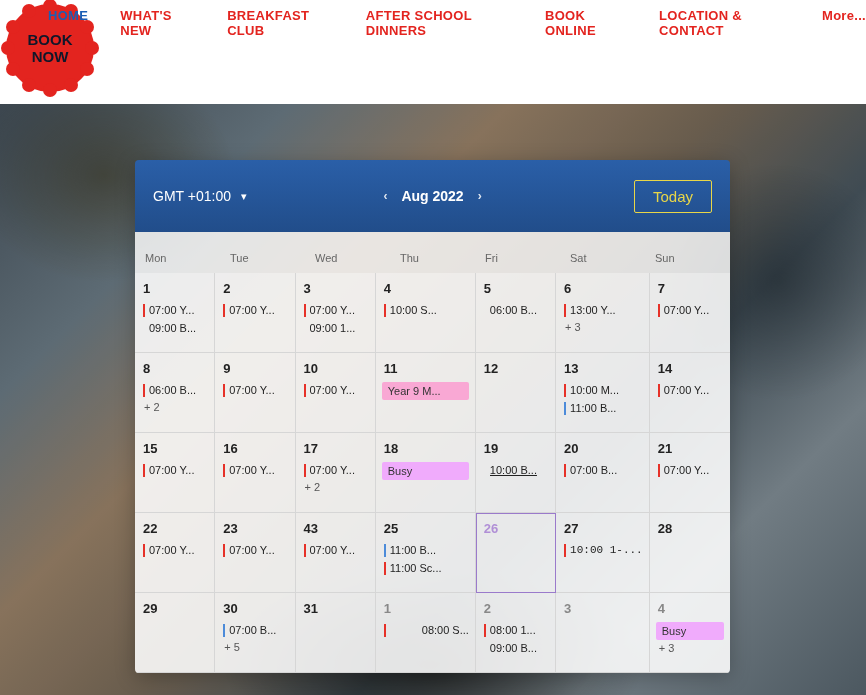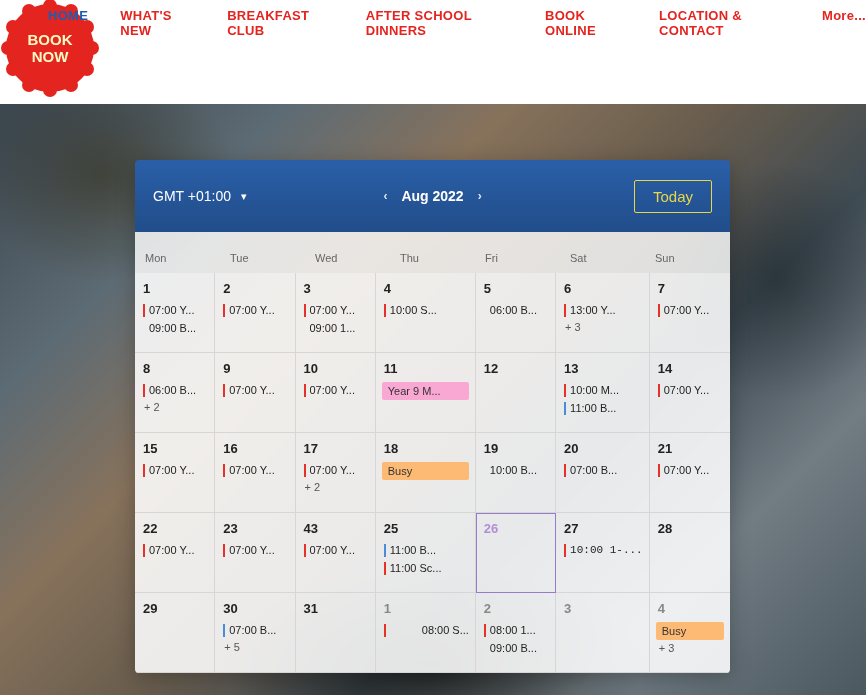--- a/index.html
+++ b/index.html
@@ -1,18 +1,18 @@
 <!DOCTYPE html>
 <html><head>
 <meta charset="utf-8">
 <style>
 *{box-sizing:border-box;margin:0;padding:0}
 body{font-family:Arial,Helvetica,sans-serif;width:866px;height:695px;overflow:hidden;position:relative}
 .topbar{position:absolute;top:0;left:0;right:0;height:104px;background:#fff;display:flex;align-items:center;z-index:10}
-.badge{position:absolute;left:6px;top:4px;width:88px;height:88px;background:#e3241f;border-radius:50%;display:flex;align-items:center;justify-content:center;color:#fef9c3;font-weight:700;font-size:15px;text-align:center;line-height:1.15;cursor:pointer}
+.badge{position:absolute;left:6px;top:4px;width:88px;height:88px;background:#e3241f;border-radius:50%;display:flex;align-items:center;justify-content:center;color:#0f172a;font-weight:700;font-size:15px;text-align:center;line-height:1.15;cursor:pointer}
 .badge::before{content:"";position:absolute;inset:-4px;background:radial-gradient(circle,#e3241f 60%,transparent 61%);border-radius:50%;z-index:-1}
 .nav{display:flex;gap:32px;margin-left:48px;height:100%}
 .nav a{text-decoration:none;font-size:13px;font-weight:600;letter-spacing:.3px;color:#e3241f;cursor:pointer;position:relative;padding:8px 0}
 .nav a.active{color:#1a5eb5}
 .nav a.active::before{content:"";position:absolute;top:-12px;left:0;right:0;height:3px;background:#1a5eb5}
 .nav .more{color:#e3241f;font-size:13px}
 .hero{position:absolute;top:104px;left:0;right:0;bottom:0;background:linear-gradient(135deg,#3a4651 0%,#5b6b76 20%,#8a7257 35%,#6a5c4a 50%,#3d4b55 65%,#6f7c85 80%,#4a5862 100%);background-size:cover;filter:saturate(.85)}
 .hero::before{content:"";position:absolute;inset:0;background:
  radial-gradient(ellipse 220px 180px at 12% 12%,#c9a872 0%,transparent 60%),
  radial-gradient(ellipse 300px 140px at 50% 95%,#5a4b3a 0%,transparent 70%),
@@ -31,21 +31,21 @@
 .cell:nth-child(7n){border-right:none}
 .daynum{font-size:13px;font-weight:700;margin-bottom:6px;margin-left:2px}
 .cell.today{outline:1.5px solid #9a7acb;outline-offset:-1px;z-index:1}
 .cell.today .daynum{color:#b08fd6}
 .cell.other .daynum{color:#888;font-weight:600}
 .ev{display:flex;align-items:center;gap:4px;margin:1px 0;white-space:nowrap;overflow:hidden;text-overflow:ellipsis;height:17px;line-height:17px;padding-left:2px;cursor:pointer}
 .ev .bar{width:2px;height:13px;flex:none}
 .ev.red .bar{background:#e63128}
 .ev.blue .bar{background:#4c8bd9}
 .ev.block{background:#f9a8d4;border-radius:2px;padding:2px 6px;color:#333;height:18px;line-height:14px}
-.ev.block.blue-block{background:#fdba74}
+.ev.block.blue-block{background:#f0abfc}
 .more-ev{color:#555;font-size:11px;margin-top:2px;margin-left:3px;cursor:pointer}
 svg.scallop{position:absolute;inset:-6px;width:100px;height:100px}
 </style>
 </head>
 <body>
 
 <div class="topbar">
   <div class="badge">
     <svg class="scallop" viewBox="0 0 100 100">
         <g fill="#e3241f">
@@ -235,21 +235,21 @@
         <div class="more-ev">+ 2</div>
       </div>
       <div class="cell">
         <div class="daynum">18</div>
         <div class="ev block blue-block">Busy</div>
       </div>
       <div class="cell">
         <div class="daynum">19</div>
         <div class="ev ">
           <span style="width: 2px;"></span>
-          <span style="overflow: hidden; text-overflow: ellipsis;">10:00 B...</span>
+          <span style="overflow: hidden; text-overflow: ellipsis; text-decoration: underline;">10:00 B...</span>
         </div>
       </div>
       <div class="cell">
         <div class="daynum">20</div>
         <div class="ev red">
           <span class="bar"></span>
           <span style="overflow: hidden; text-overflow: ellipsis;">07:00 B...</span>
         </div>
       </div>
       <div class="cell">

